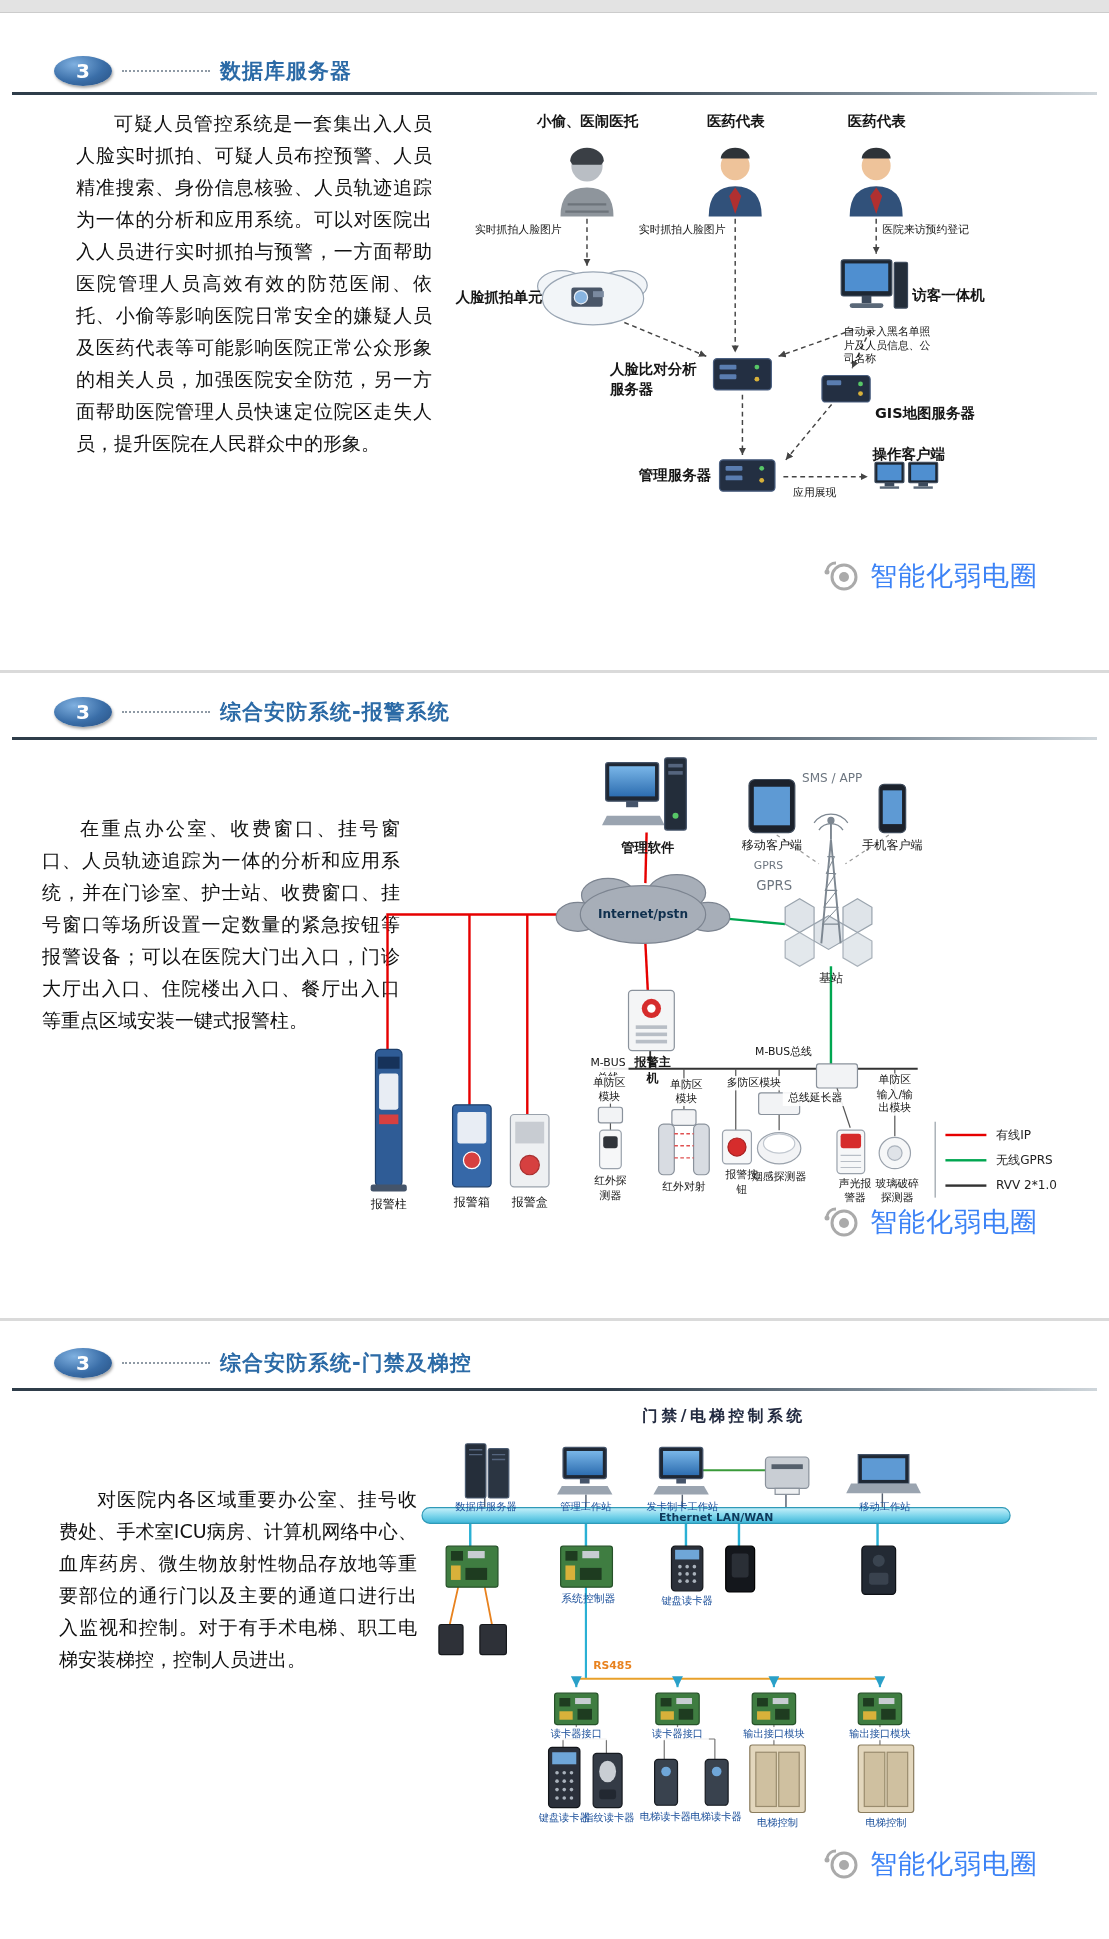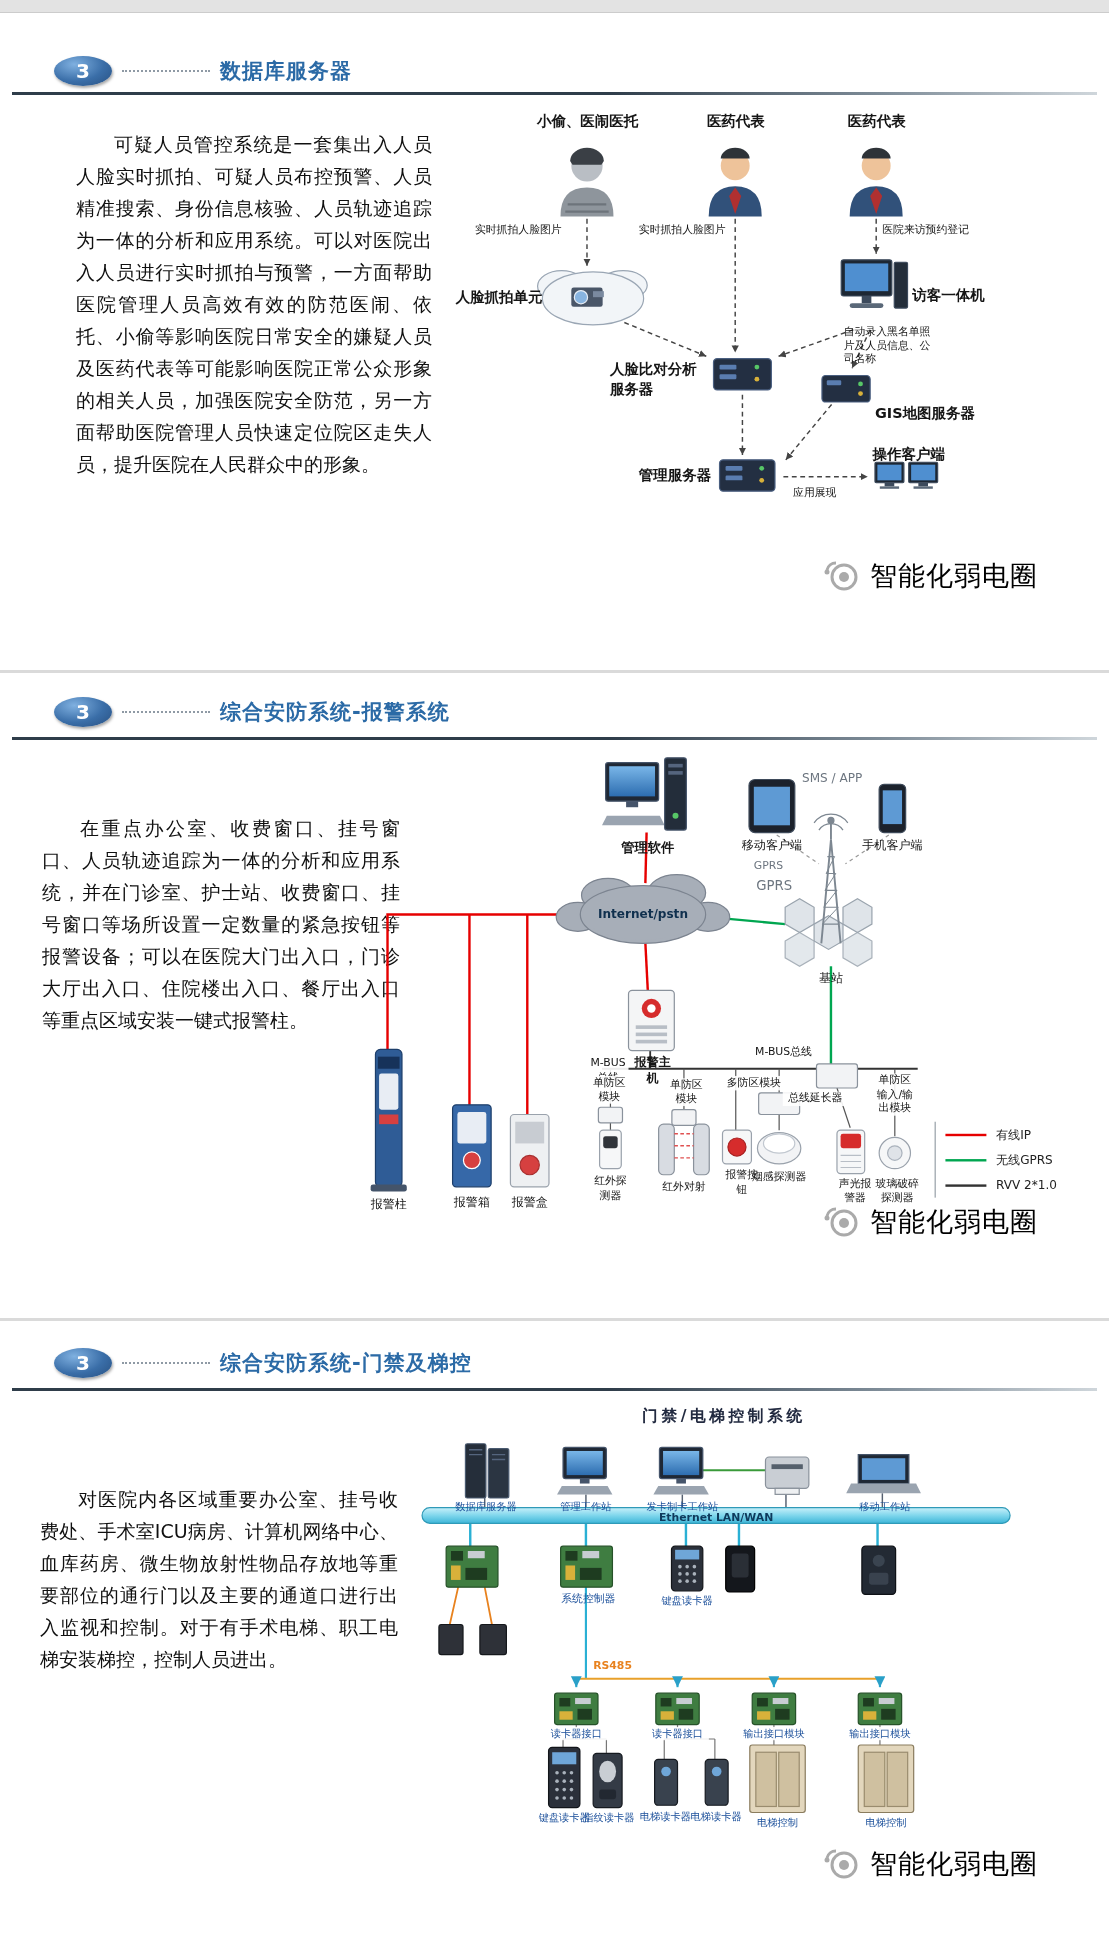--- a/index.html
+++ b/index.html
@@ -31,39 +31,39 @@
   .blue { color:#1b4f9a; }
   .org  { color:#e8821e; }
   .dk   { color:#10304e; }
   .bg   { background:rgba(255,255,255,.9); }
   .sp3  { letter-spacing:3px; }
 
   .legend { position:absolute; font-size:10px; color:#222; border-left:1px solid #98a0a8; padding-left:8px; }
   .legend .row { display:flex; align-items:center; gap:8px; height:21px; }
   .legend .chip { display:inline-block; width:34px; height:2px; flex:0 0 auto; }
 
-  .watermark { position:absolute; display:flex; align-items:center; gap:8px; color:#000000; font-size:27px; letter-spacing:1px; }
+  .watermark { position:absolute; display:flex; align-items:center; gap:8px; color:#3b82f6; font-size:27px; letter-spacing:1px; }
 </style>
 </head>
 <body>
 
 <div class="page">
   <div class="topband"></div>
   <div class="sep" style="top:670px"></div>
   <div class="sep" style="top:1318px"></div>
 
   <div>
     <div class="sec-header" style="left:54px;top:56px">
       <span class="badge">3</span>
       <span class="dotline"></span>
       <span class="sec-title">数据库服务器</span>
     </div>
     <div class="rule" style="top:92px"></div>
 
-    <p class="body-text" style="left:76px;top:128px;width:356px">可疑人员管控系统是一套集出入人员人脸实时抓拍、可疑人员布控预警、人员精准搜索、身份信息核验、人员轨迹追踪为一体的分析和应用系统。可以对医院出入人员进行实时抓拍与预警，一方面帮助医院管理人员高效有效的防范医闹、依托、小偷等影响医院日常安全的嫌疑人员及医药代表等可能影响医院正常公众形象的相关人员，加强医院安全防范，另一方面帮助医院管理人员快速定位院区走失人员，提升医院在人民群众中的形象。</p>
+    <p class="body-text" style="left:76px;top:107px;width:356px">可疑人员管控系统是一套集出入人员人脸实时抓拍、可疑人员布控预警、人员精准搜索、身份信息核验、人员轨迹追踪为一体的分析和应用系统。可以对医院出入人员进行实时抓拍与预警，一方面帮助医院管理人员高效有效的防范医闹、依托、小偷等影响医院日常安全的嫌疑人员及医药代表等可能影响医院正常公众形象的相关人员，加强医院安全防范，另一方面帮助医院管理人员快速定位院区走失人员，提升医院在人民群众中的形象。</p>
 
     <div class="diagram" style="left:446px;top:108px;width:515px;height:350px">
       <svg width="515" height="350" viewBox="0 0 515 350">
         <defs>
           <marker id="a1" markerWidth="7" markerHeight="7" refX="5" refY="2.5" orient="auto">
             <path d="M0,0 L5,2.5 L0,5 z" fill="#444"></path>
           </marker>
         </defs>
         <g stroke="#444" stroke-width="1.2" stroke-dasharray="4 3" fill="none">
           <path d="M117,92 L117,131" marker-end="url(#a1)"></path>
@@ -362,21 +362,21 @@
   </div>
 
   <div>
     <div class="sec-header" style="left:54px;top:1348px">
       <span class="badge">3</span>
       <span class="dotline"></span>
       <span class="sec-title">综合安防系统-门禁及梯控</span>
     </div>
     <div class="rule" style="top:1388px"></div>
 
-    <p class="body-text" style="left:40px;top:1483px;width:358px">对医院内各区域重要办公室、挂号收费处、手术室ICU病房、计算机网络中心、血库药房、微生物放射性物品存放地等重要部位的通行门以及主要的通道口进行出入监视和控制。对于有手术电梯、职工电梯安装梯控，控制人员进出。</p>
+    <p class="body-text" style="left:59px;top:1483px;width:358px">对医院内各区域重要办公室、挂号收费处、手术室ICU病房、计算机网络中心、血库药房、微生物放射性物品存放地等重要部位的通行门以及主要的通道口进行出入监视和控制。对于有手术电梯、职工电梯安装梯控，控制人员进出。</p>
 
     <div class="diagram" style="left:410px;top:1404px;width:510px;height:370px">
       <svg width="510" height="370" viewBox="0 0 510 370" xmlns:xlink="http://www.w3.org/1999/xlink">
         <defs>
           <linearGradient id="busg" x1="0" y1="0" x2="0" y2="1">
             <stop offset="0" stop-color="#c9f0fa"></stop>
               <stop offset="0.5" stop-color="#7fd6ec"></stop>
               <stop offset="1" stop-color="#3fb6d8"></stop>
           </linearGradient>
           <linearGradient id="scr3" x1="0" y1="0" x2="0" y2="1">

